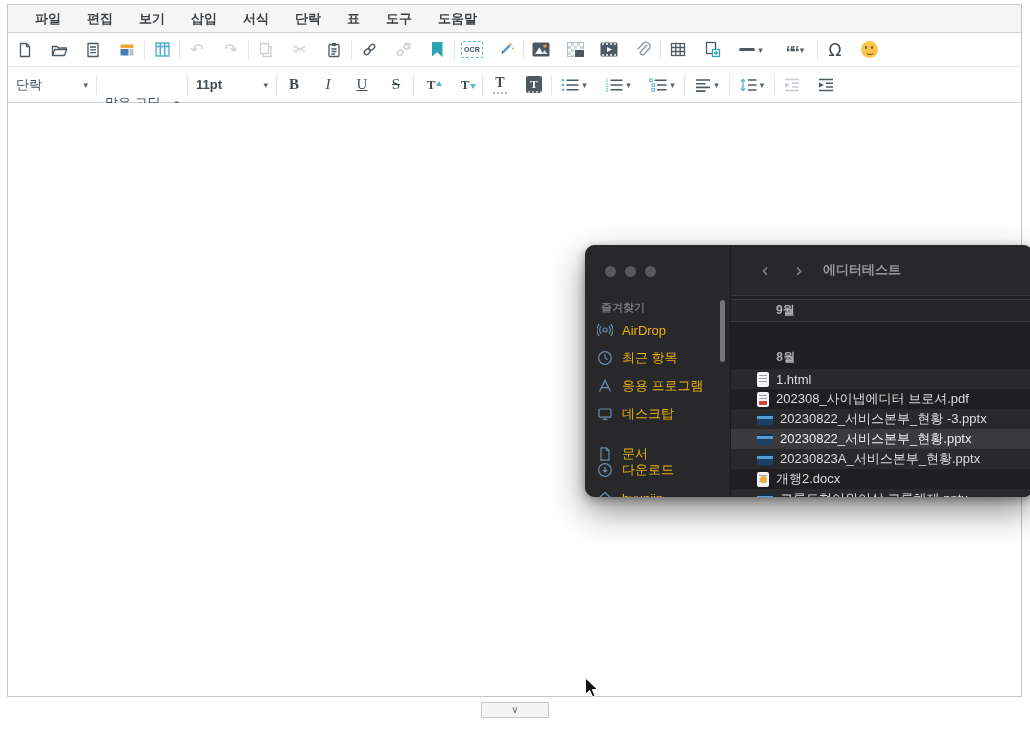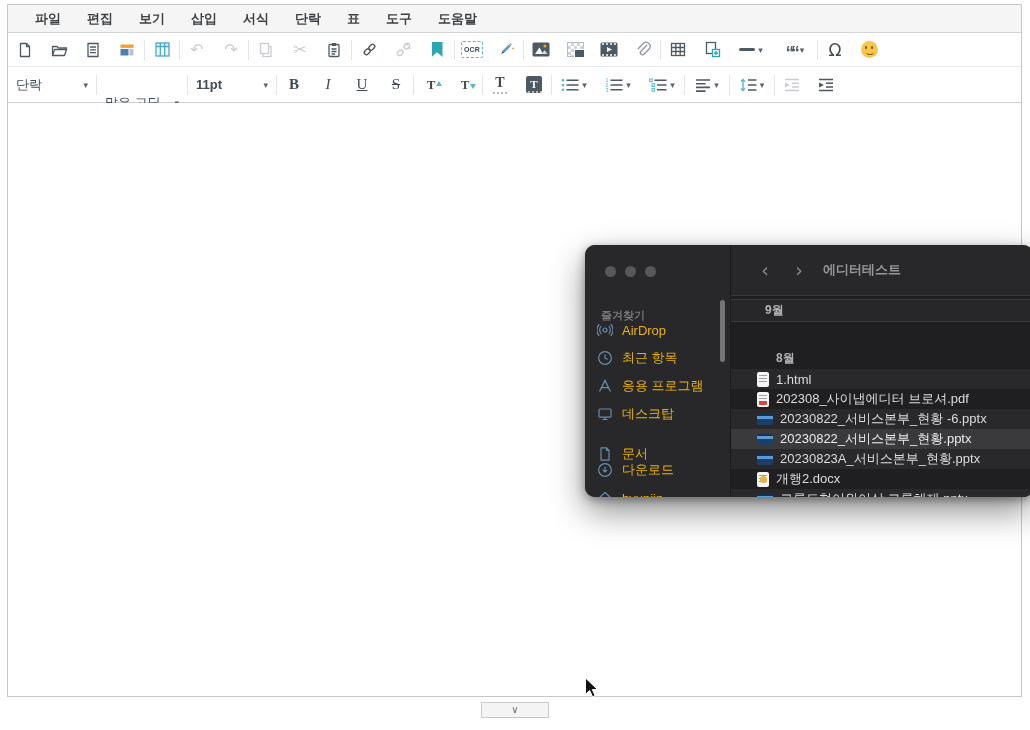--- a/index.html
+++ b/index.html
@@ -74,40 +74,40 @@
               justify-content:center;cursor:pointer;}
   #bottom-tab span{font-size:10px;color:#6b6b6b;line-height:1;}
 
   
   #finder{position:absolute;left:585px;top:245px;width:448px;height:252px;border-radius:10px;
           background:#28282b;overflow:hidden;z-index:10;
           box-shadow:0 14px 34px rgba(0,0,0,.45),0 3px 10px rgba(0,0,0,.35),
                      inset 0 0 0 1px rgba(255,255,255,.07);}
   #fsidebar{position:absolute;left:0;top:0;width:145px;bottom:0;background:#28282b;}
   .tdot{position:absolute;top:21px;width:11px;height:11px;border-radius:50%;background:#58585c;}
-  #fsb-header{position:absolute;left:16px;top:55px;font-size:11px;font-weight:600;color:#77777c;margin-top:8px;}
+  #fsb-header{position:absolute;left:16px;top:55px;font-size:11px;font-weight:600;color:#77777c;}
   .sbitem{position:absolute;left:12px;right:10px;height:24px;display:flex;align-items:center;cursor:pointer;}
   .sbitem svg{flex:0 0 auto;margin-right:9px;color:#6b8cab;}
   .sbitem .lb{font-size:13px;color:#eab308;white-space:nowrap;}
   #sb-scroll{position:absolute;left:135px;top:55px;width:5px;height:62px;border-radius:3px;background:#747479;}
 
   #fmain{position:absolute;left:145px;top:0;right:0;bottom:0;background:#28282b;
          border-left:1px solid #1a1a1c;box-sizing:border-box;}
   #fnav{position:absolute;left:0;top:0;right:0;height:50px;display:flex;align-items:center;}
   .navchev{font-size:19px;color:#85858a;width:20px;text-align:center;cursor:pointer;
            font-family:"DejaVu Sans",sans-serif;}
   #ftitle{font-size:13px;font-weight:600;color:#96969b;margin-left:14px;}
   #flist{position:absolute;left:0;top:50px;right:0;bottom:0;background:#1f1f21;
          border-top:1px solid #38383b;box-sizing:border-box;}
   #group-band{position:absolute;left:0;right:0;top:3px;height:23px;background:#27272a;
               border-top:1px solid #3b3b3e;border-bottom:1px solid #3b3b3e;
               display:flex;align-items:center;box-sizing:border-box;}
   #group-band .gl2,#group2 {font-size:12px;font-weight:600;color:#b1b1b6;}
-  #group-band .gl2{margin-left:34px;}
-  #group2{position:absolute;left:45px;top:52px;height:20px;line-height:20px;}
+  #group-band .gl2{margin-left:45px;}
+  #group2{position:absolute;left:45px;top:52px;height:20px;line-height:20px;font-family:Liberation Mono, monospace;}
   .frow{position:absolute;left:0;right:0;height:20px;display:flex;align-items:center;
         padding-left:26px;box-sizing:border-box;cursor:default;}
   .frow .fname{font-size:13px;color:#dcdcde;white-space:nowrap;}
   .row-stripe{background:#29292c;} .row-dark{background:#1f1f21;}
   .row-sel{background:#3a3a3d;} .row-sel .fname{color:#ececee;}
   .fic{flex:0 0 auto;margin-right:7px;position:relative;}
   .fic-page{width:12px;height:15px;background:#f5f5f7;border-radius:2px;}
   .fic-page::before{content:"";position:absolute;left:2px;top:3px;width:8px;height:1.5px;
         background:#9aa0a8;box-shadow:0 3px 0 #9aa0a8,0 6px 0 #9aa0a8;}
   .fic-pdf::after{content:"";position:absolute;left:2px;bottom:2px;width:8px;height:4px;
@@ -467,21 +467,21 @@
       <div class="frow row-stripe" style="top:73px">
         <span class="fic fic-page"></span>
         <span class="fname">1.html</span>
       </div>
       <div class="frow row-dark" style="top:93px">
         <span class="fic fic-page fic-pdf"></span>
         <span class="fname">202308_사이냅에디터 브로셔.pdf</span>
       </div>
       <div class="frow row-stripe" style="top:113px">
         <span class="fic fic-pptx"></span>
-        <span class="fname">20230822_서비스본부_현황 -6.pptx</span>
+        <span class="fname">20230822_서비스본부_현황 -3.pptx</span>
       </div>
       <div class="frow row-sel" style="top:133px">
         <span class="fic fic-pptx"></span>
         <span class="fname">20230822_서비스본부_현황.pptx</span>
       </div>
       <div class="frow row-stripe" style="top:153px">
         <span class="fic fic-pptx"></span>
         <span class="fname">20230823A_서비스본부_현황.pptx</span>
       </div>
       <div class="frow row-dark" style="top:173px">

